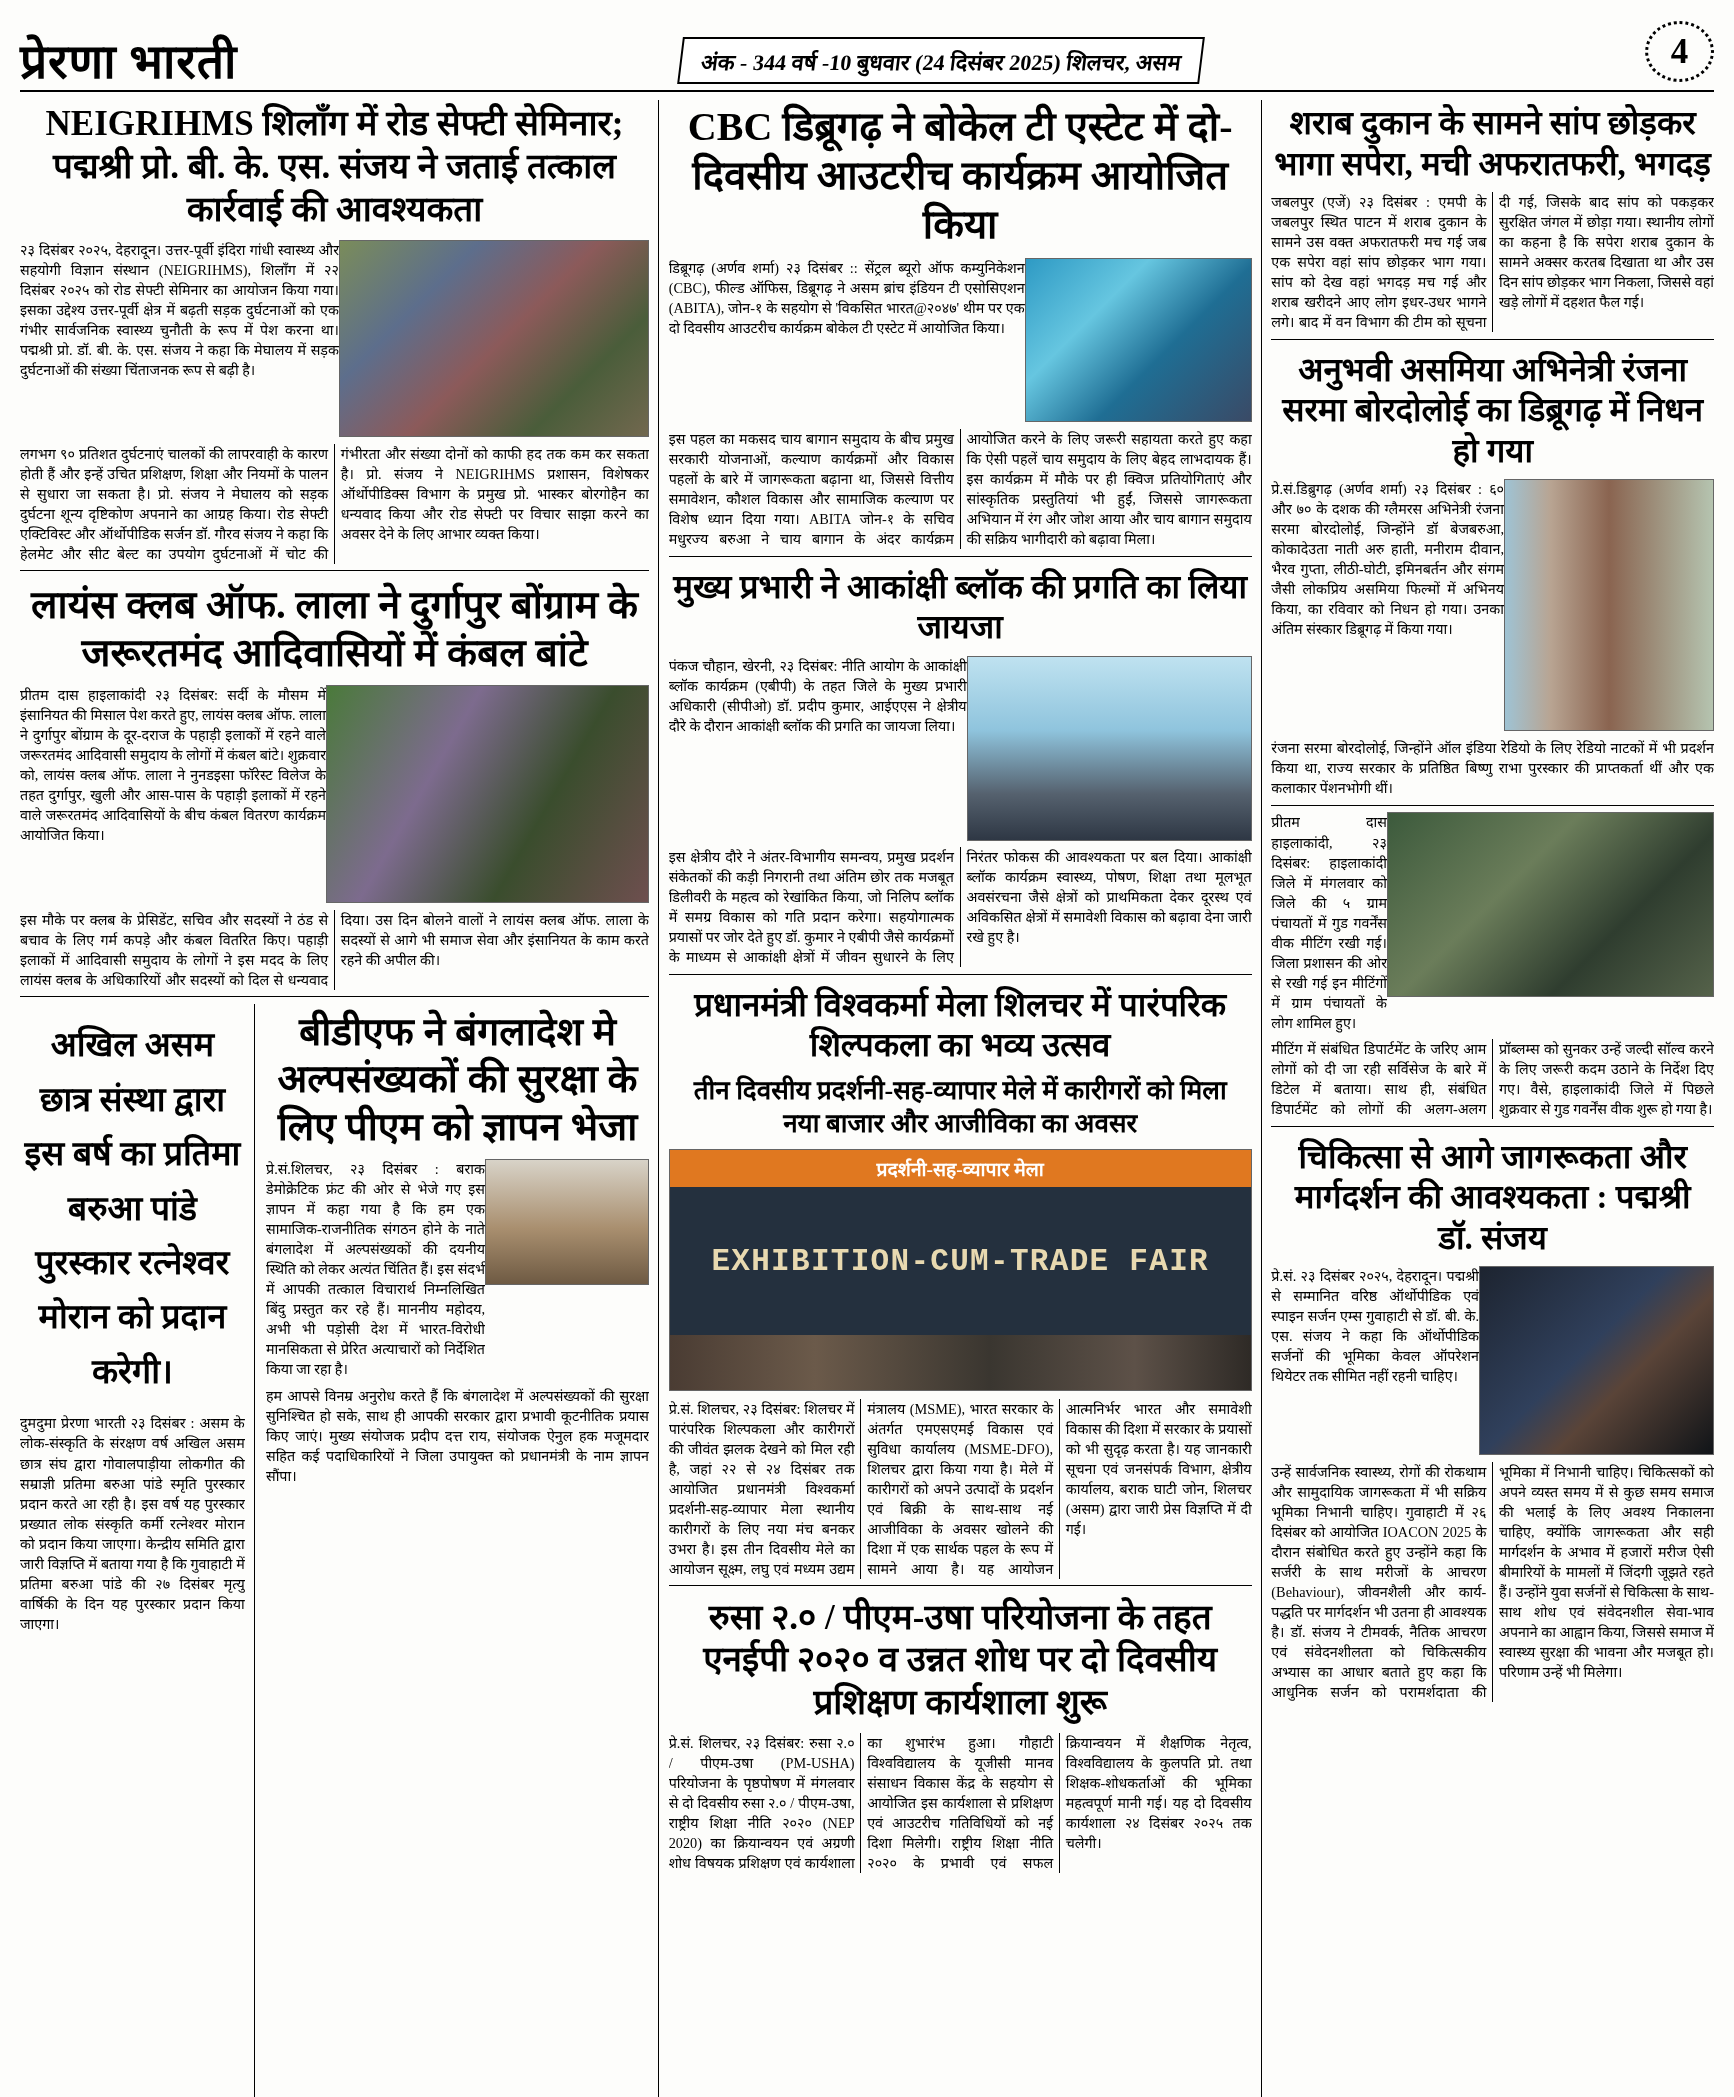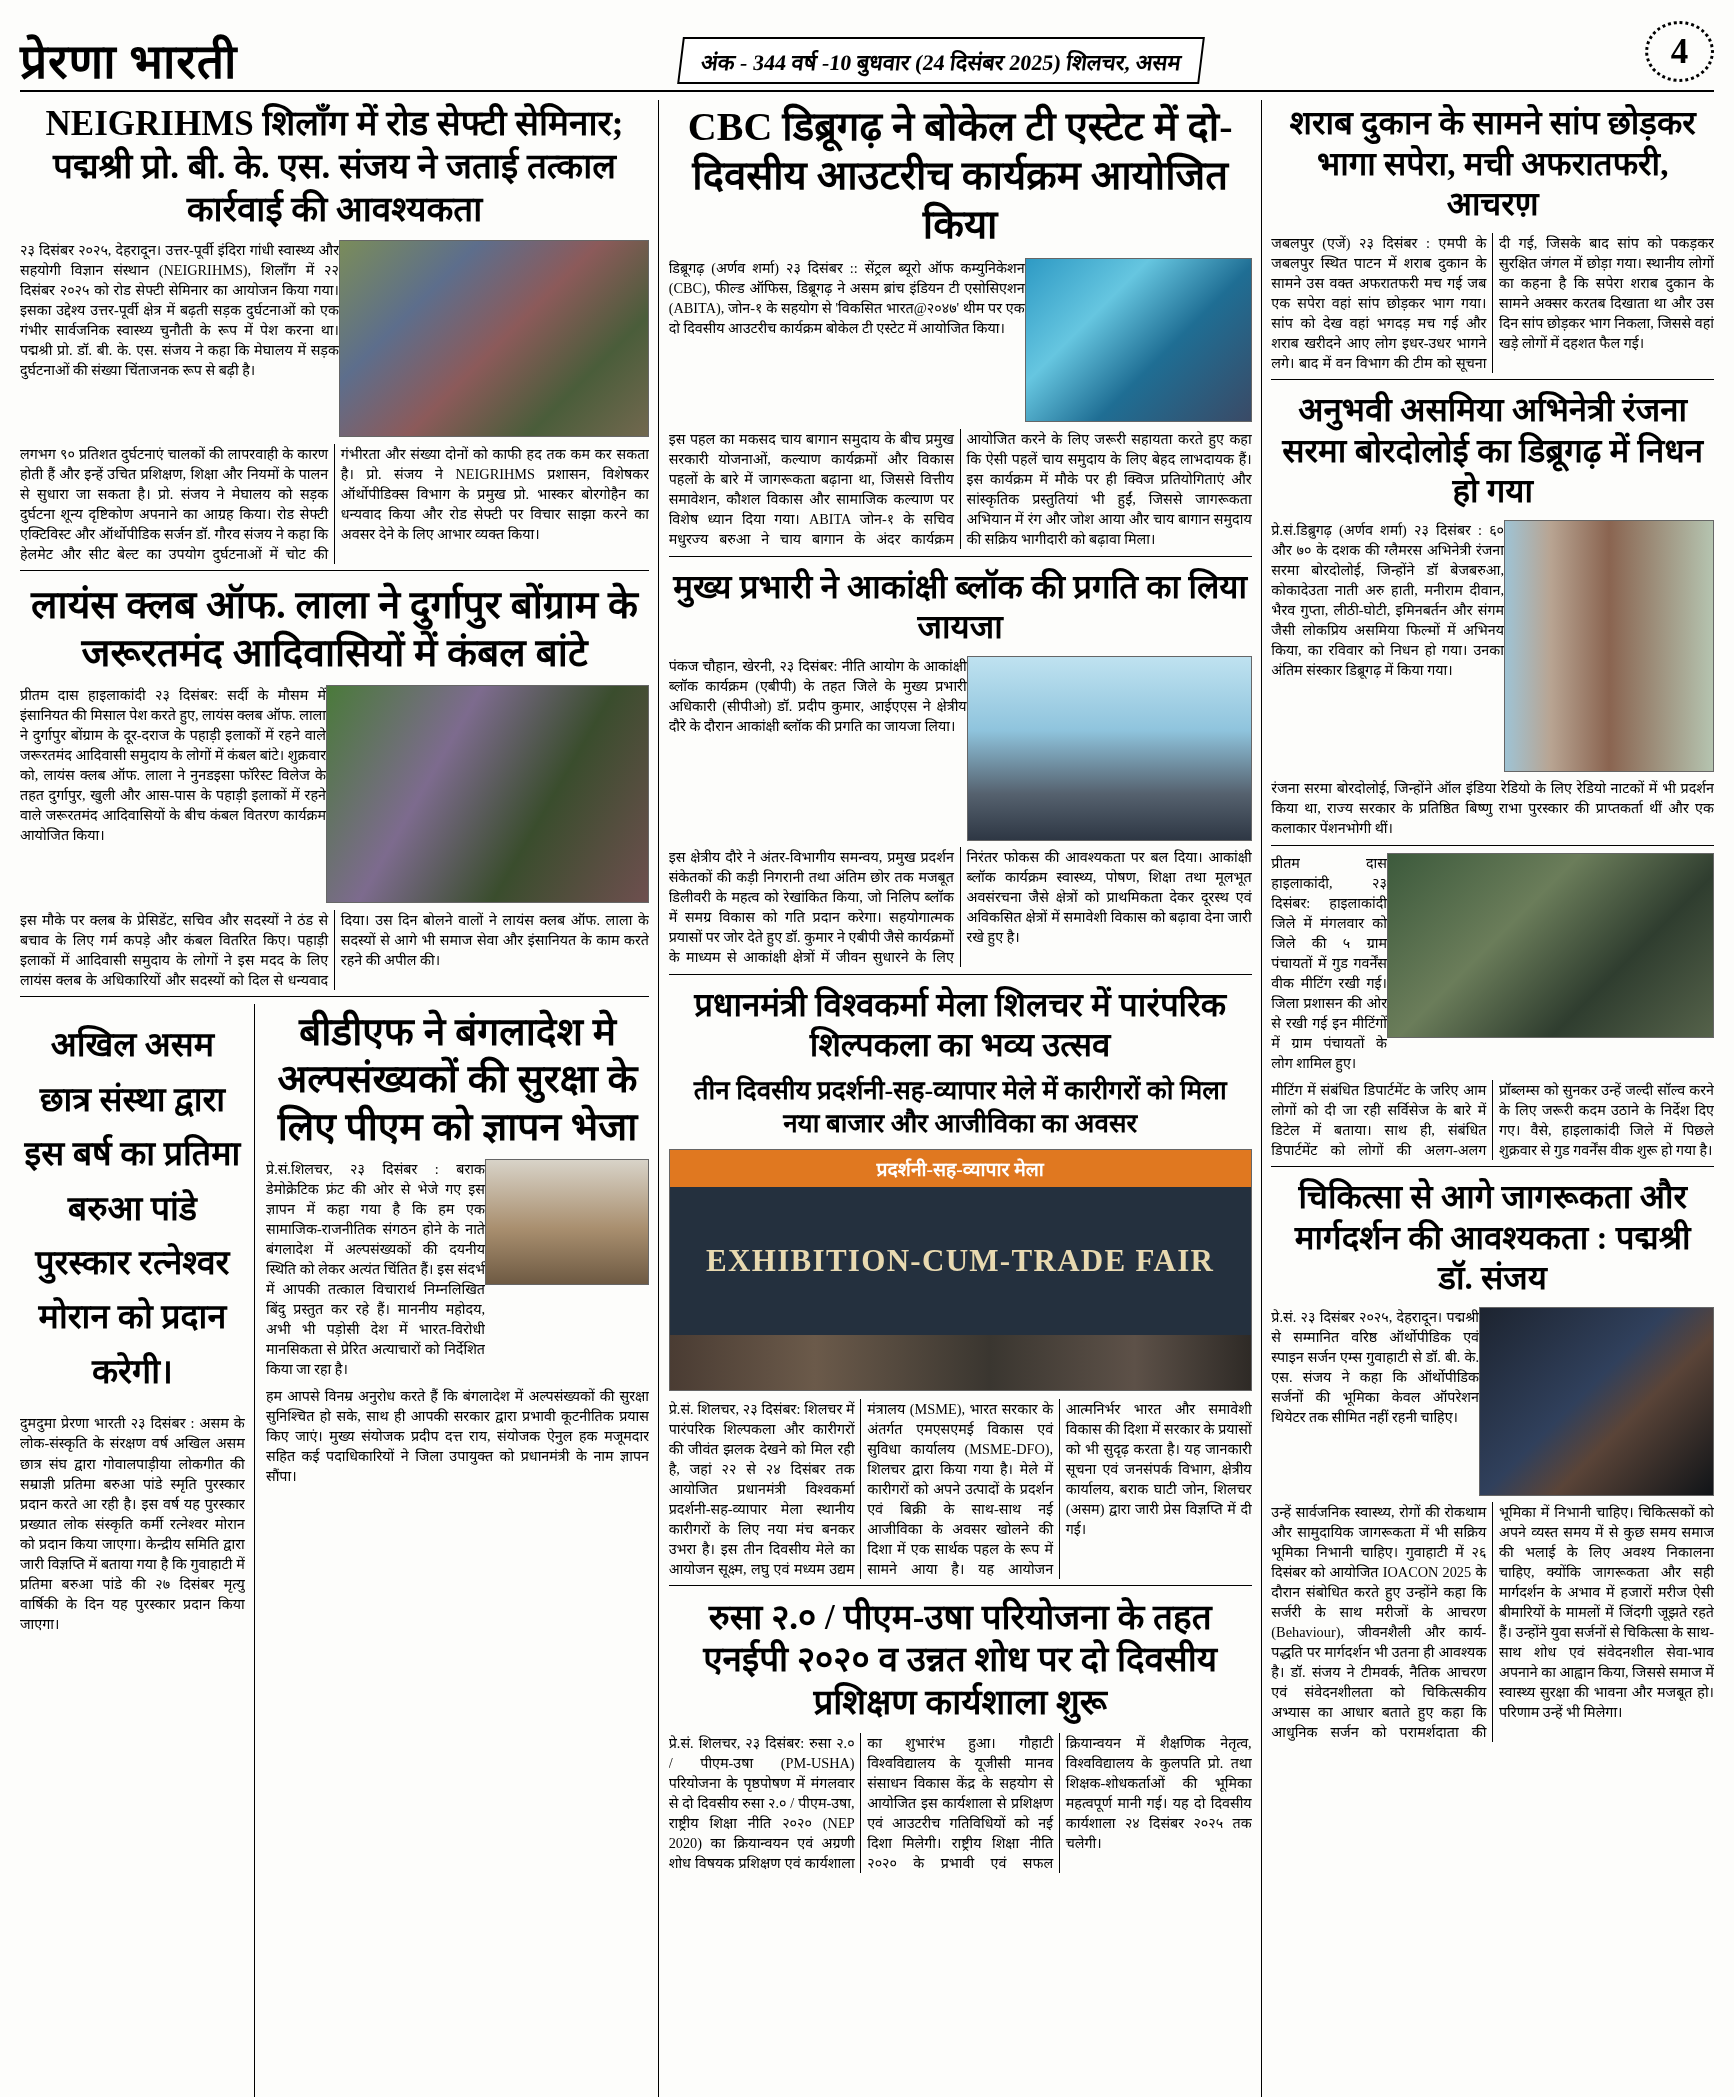--- a/index.html
+++ b/index.html
@@ -45,21 +45,21 @@
   .ph-office{width:164px;height:126px;background:linear-gradient(180deg,#d8d3c8 0%,#a98f6f 55%,#6e5a43 100%);}
   .ph-tea{width:227px;height:164px;background:linear-gradient(135deg,#2e9ac4 0%,#66c6e0 32%,#1f6e94 60%,#3a4a66 100%);}
   .ph-bridge{width:285px;height:185px;background:linear-gradient(180deg,#bfe2f0 0%,#8fc4dd 40%,#55616e 75%,#2e3744 100%);}
   .ph-portrait-f{width:210px;height:252px;background:linear-gradient(90deg,#9fc3d4 0%,#b8a492 22%,#8a6450 50%,#b5c4b0 100%);}
   .ph-meeting{width:327px;height:185px;background:linear-gradient(135deg,#3c5a3c 0%,#6b7d5a 38%,#2f3d2f 68%,#55624a 100%);}
   .ph-speaker{width:235px;height:189px;background:linear-gradient(135deg,#1d2430 0%,#30405c 45%,#5a4438 62%,#101418 100%);}
   .ph-fair{width:100%;height:242px;display:flex;flex-direction:column;margin-bottom:7.6px;}
   .fair-top{background:#e07820;color:#fff;font-weight:bold;text-align:center;font-size:19.3px;padding:5px 0;}
   .fair-mid{background:#24303e;color:#e8d9b0;font-weight:bold;text-align:center;font-size:31px;flex:1;
             display:flex;align-items:center;justify-content:center;letter-spacing:1.3px;
-            font-family:Liberation Serif, serif;}
+            font-family:Liberation Mono, monospace;}
   .fair-bot{height:55px;background:linear-gradient(90deg,#4a3c33 0%,#6b5a4a 25%,#3a3630 55%,#5d5148 80%,#2e2a26 100%);}
   
   .a3row{display:flex;min-height:0;}
   .a3left{width:235px;border-right:1.3px solid #000;padding-right:9.2px;box-sizing:border-box;}
   .a3right{flex:1;padding-left:11px;min-width:0;}
 </style>
 </head>
 <body>
 
 <div class="page">
@@ -159,21 +159,21 @@
         <div class="bodytext cols3" style="max-height:440px">प्रे.सं. शिलचर, २३ दिसंबर: रुसा २.० / पीएम-उषा (PM-USHA) परियोजना के पृष्ठपोषण में मंगलवार से दो दिवसीय रुसा २.० / पीएम-उषा, राष्ट्रीय शिक्षा नीति २०२० (NEP 2020) का क्रियान्वयन एवं अग्रणी शोध विषयक प्रशिक्षण एवं कार्यशाला का शुभारंभ हुआ। गौहाटी विश्वविद्यालय के यूजीसी मानव संसाधन विकास केंद्र के सहयोग से आयोजित इस कार्यशाला से प्रशिक्षण एवं आउटरीच गतिविधियों को नई दिशा मिलेगी। राष्ट्रीय शिक्षा नीति २०२० के प्रभावी एवं सफल क्रियान्वयन में शैक्षणिक नेतृत्व, विश्वविद्यालय के कुलपति प्रो. तथा शिक्षक-शोधकर्ताओं की भूमिका महत्वपूर्ण मानी गई। यह दो दिवसीय कार्यशाला २४ दिसंबर २०२५ तक चलेगी।</div>
       </div>
 
     </div>
 
     <div class="vr"></div>
 
     <div class="colC">
 
       <div class="art">
-        <div class="hl hl-c">शराब दुकान के सामने सांप छोड़कर भागा सपेरा, मची अफरातफरी, आचरण़</div>
+        <div class="hl hl-c">शराब दुकान के सामने सांप छोड़कर भागा सपेरा, मची अफरातफरी, भगदड़</div>
         <div class="bodytext cols2" style="max-height:369px">जबलपुर (एजें) २३ दिसंबर : एमपी के जबलपुर स्थित पाटन में शराब दुकान के सामने उस वक्त अफरातफरी मच गई जब एक सपेरा वहां सांप छोड़कर भाग गया। सांप को देख वहां भगदड़ मच गई और शराब खरीदने आए लोग इधर-उधर भागने लगे। बाद में वन विभाग की टीम को सूचना दी गई, जिसके बाद सांप को पकड़कर सुरक्षित जंगल में छोड़ा गया। स्थानीय लोगों का कहना है कि सपेरा शराब दुकान के सामने अक्सर करतब दिखाता था और उस दिन सांप छोड़कर भाग निकला, जिससे वहां खड़े लोगों में दहशत फैल गई।</div>
       </div>
 
       <div class="rule"></div>
 
       <div class="art">
         <div class="hl hl-c">अनुभवी असमिया अभिनेत्री रंजना सरमा बोरदोलोई का डिब्रूगढ़ में निधन हो गया</div>
         <div class="row">
           <div class="bodytext">प्रे.सं.डिब्रुगढ़ (अर्णव शर्मा) २३ दिसंबर : ६० और ७० के दशक की ग्लैमरस अभिनेत्री रंजना सरमा बोरदोलोई, जिन्होंने डॉ बेजबरुआ, कोकादेउता नाती अरु हाती, मनीराम दीवान, भैरव गुप्ता, लीठी-घोटी, इमिनबर्तन और संगम जैसी लोकप्रिय असमिया फिल्मों में अभिनय किया, का रविवार को निधन हो गया। उनका अंतिम संस्कार डिब्रूगढ़ में किया गया।</div>
           <div class="photo ph-portrait-f"></div>

